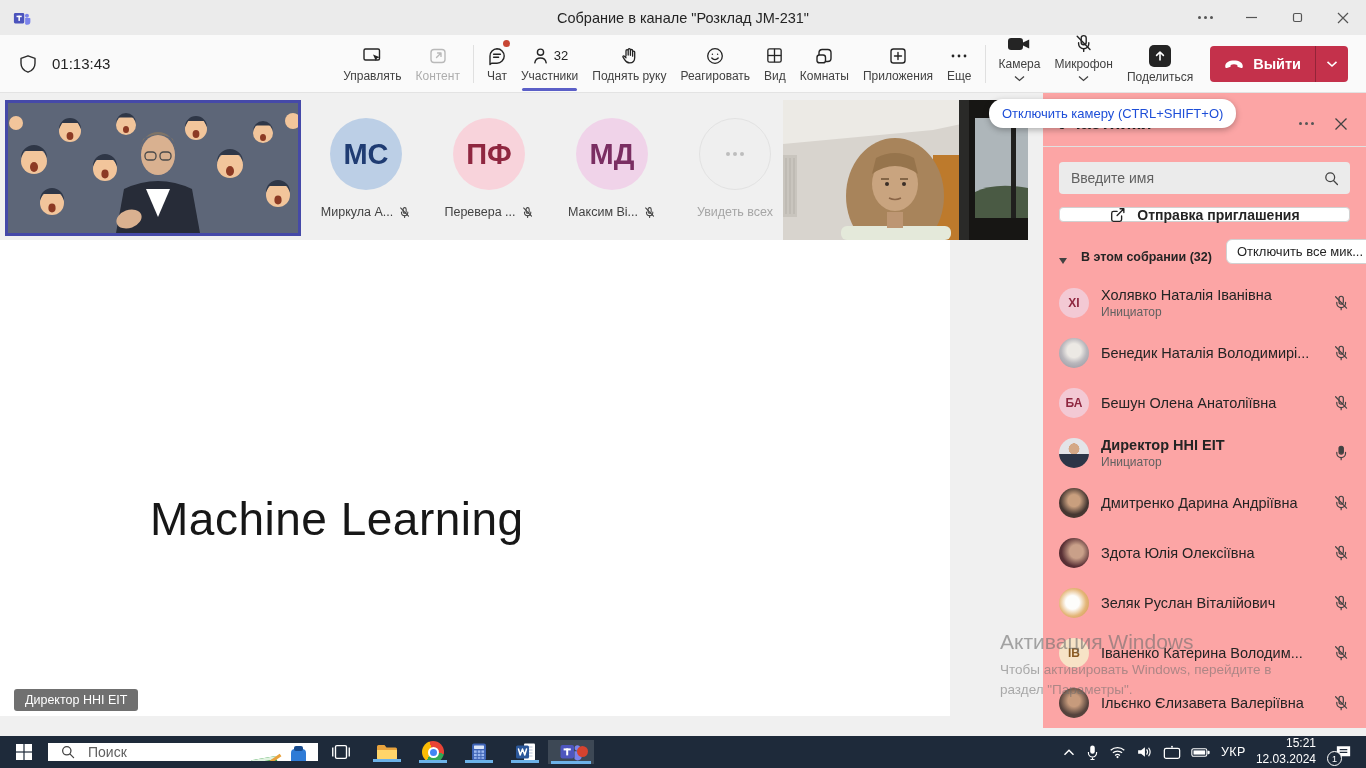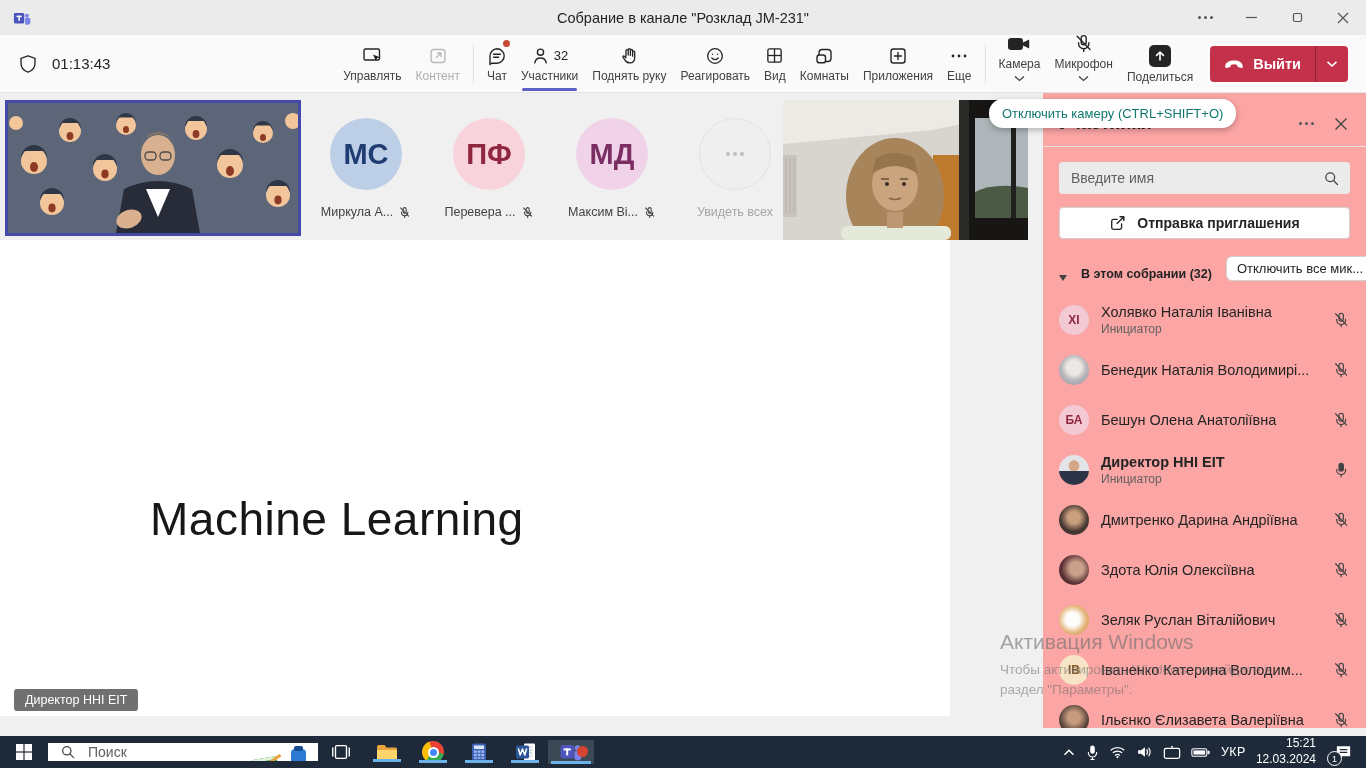--- a/index.html
+++ b/index.html
@@ -71,21 +71,21 @@
   .panel{position:absolute;left:1043px;top:0;width:323px;bottom:0;background:#fca5a5;
     display:flex;flex-direction:column;}
   .panel-head{display:flex;align-items:center;padding:20px 18px 12px 16px;gap:20px;}
   .panel-title{flex:1;font-size:18px;font-weight:700;color:#242424;}
   .p-divider{height:1px;background:#E1E1E1;}
   .search{margin:15px 16px 0;height:32px;background:#EBEBEB;border-radius:4px;
     display:flex;align-items:center;padding:0 10px;}
   .search input{flex:1;border:0;background:transparent;outline:none;font-size:14px;
     color:#242424;font-family:"Liberation Sans",sans-serif;}
   .search input::placeholder{color:#616161;}
-  .invite{margin:13px 16px 0;height:32px;background:#fff;border:1px solid #D1D1D1;border-radius:4px;
+  .invite{margin:13px 16px 0;height:15px;background:#fff;border:1px solid #D1D1D1;border-radius:4px;
     display:flex;align-items:center;justify-content:center;gap:10px;font-size:14px;font-weight:700;
     color:#242424;cursor:pointer;}
   .section{margin:16px 16px 0;display:flex;align-items:flex-end;gap:14px;height:26px;}
   .caret{width:0;height:0;border-left:4.5px solid transparent;border-right:4.5px solid transparent;
     border-top:6px solid #424242;}
   .section-lbl{font-size:12.5px;font-weight:700;color:#242424;white-space:nowrap;}
   .muteall{background:#fff;border:1px solid #D1D1D1;border-radius:6px;padding:4px 10px;
     font-size:13px;color:#242424;white-space:nowrap;cursor:pointer;}
   .plist{margin-top:14px;flex:1;overflow:hidden;}
   .prow{height:50px;padding:0 16px;display:flex;align-items:center;gap:12px;}
@@ -99,21 +99,21 @@
   .ph-benedyk{background:radial-gradient(circle at 50% 42%,#ECE9E4 0 30%,#B9B7BC 55%,#8E8E99 100%);}
   .ph-director{background:radial-gradient(circle at 50% 36%,#D4A886 0 22%,rgba(0,0,0,0) 23%),
     linear-gradient(180deg,#E3E4E8 0 55%,#2C3547 55%);}
   .ph-dmytrenko{background:radial-gradient(circle at 50% 42%,#C99F7E 0 26%,#463732 60%);}
   .ph-zdota{background:radial-gradient(circle at 58% 45%,#C9A089 0 28%,#5A3136 62%,#3F2428 100%);}
   .ph-zeliak{background:radial-gradient(circle at 45% 48%,#FDFDFB 0 30%,#E4B679 60%,#C98F45 100%);}
   .ph-ilyenko{background:radial-gradient(circle at 50% 42%,#C79B7C 0 26%,#55423C 62%);}
 
   
   .tooltip{position:absolute;left:989px;top:99px;z-index:60;background:#fff;border-radius:14px;
-    box-shadow:0 2px 6px rgba(0,0,0,0.28);padding:7px 13px;font-size:13px;color:#0f766e;white-space:nowrap;}
+    box-shadow:0 2px 6px rgba(0,0,0,0.28);padding:7px 13px;font-size:13px;color:#1d4ed8;white-space:nowrap;}
   .watermark{position:absolute;left:1000px;top:630px;z-index:40;pointer-events:none;width:330px;}
   .wm1{font-size:21px;color:rgba(110,110,110,0.6);}
   .wm2{margin-top:6px;font-size:13.5px;line-height:1.45;color:rgba(110,110,110,0.55);}
 
   
   .taskbar{position:absolute;bottom:0;left:0;right:0;height:32px;background:#1E2A3A;
     display:flex;align-items:center;z-index:70;}
   .t-start{width:48px;display:flex;align-items:center;justify-content:center;cursor:pointer;}
   .t-search{width:270px;background:#FFFFFF;display:flex;align-items:center;padding-left:12px;
     position:relative;overflow:hidden;}

